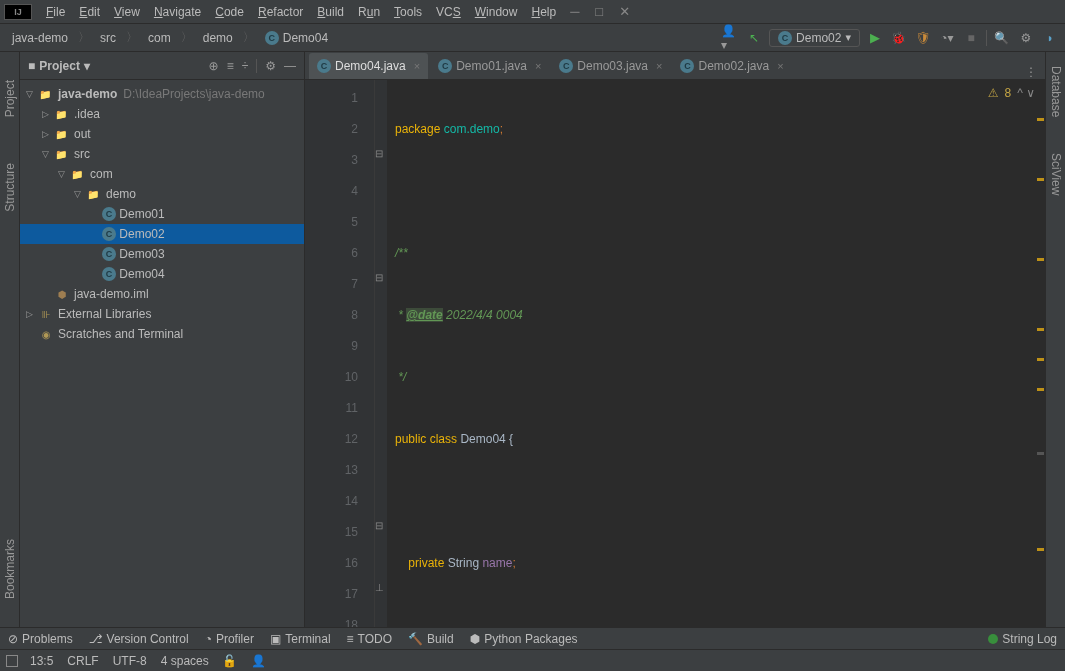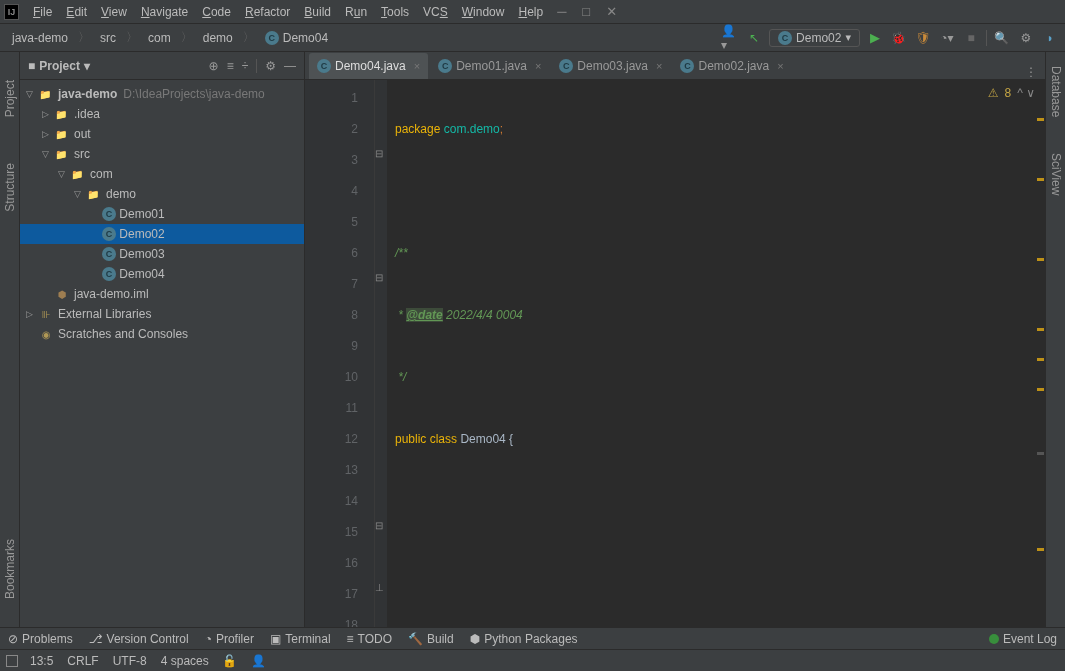--- a/index.html
+++ b/index.html
@@ -1,18 +1,18 @@
 <!DOCTYPE html>
 <html><head>
 <meta charset="utf-8">
 <style>
 *{margin:0;padding:0;box-sizing:border-box;font-family:"Segoe UI",Arial,sans-serif;font-size:12px;user-select:none}
 body{width:1065px;height:671px;background:#3c3f41;color:#bbb;overflow:hidden;display:flex;flex-direction:column}
 .titlebar{height:24px;background:#3c3f41;display:flex;align-items:center;padding:0 4px;border-bottom:1px solid #2b2b2b}
-.logo{width:15px;height:16px;background:#000;border:1px solid #555;margin-right:8px;display:flex;align-items:center;justify-content:center;font-size:9px;font-weight:bold;color:#888}
+.logo{width:28px;height:16px;background:#000;border:1px solid #555;margin-right:8px;display:flex;align-items:center;justify-content:center;font-size:9px;font-weight:bold;color:#888}
 .menubar{display:flex;gap:2px}
 .menu-item{padding:2px 6px;color:#bbb;cursor:pointer}
 .menu-item u{text-decoration:underline}
 .title-text{flex:1;text-align:center;color:#8a8a8a;font-size:12px}
 .win-ctrl{display:flex;gap:16px;padding:0 8px;color:#888}
 .win-ctrl span{cursor:pointer;font-size:13px}
 .navbar{height:28px;background:#3c3f41;display:flex;align-items:center;padding:0 6px;border-bottom:1px solid #2b2b2b}
 .breadcrumb{display:flex;align-items:center;gap:4px;flex:1}
 .crumb{padding:2px 6px;color:#bbb;cursor:pointer}
 .crumb-sep{color:#666}
@@ -203,21 +203,21 @@
           <span class="tree-text">java-demo.iml</span>
         </div>
       <div class="tree-row">
           <span class="tree-arrow">▷</span>
           <span class="tree-icon" style="color:#b09855">⊪</span>
           <span class="tree-text">External Libraries</span>
         </div>
       <div class="tree-row">
           <span class="tree-arrow"></span>
           <span class="tree-icon" style="color:#b09855">◉</span>
-          <span class="tree-text">Scratches and Consoles</span>
+          <span class="tree-text">Scratches and Terminal</span>
         </div>
     </div>
   </div>
 
   <div class="editor-area">
     <div class="tabs">
       <div class="tab active">
           <span class="class-icon">C</span>
           <span>Demo04.java</span>
           <span class="close">×</span>
@@ -267,20 +267,21 @@
         <span class="fold-mark" style="top:502px">⊥</span>
       </div>
       <div class="code">
 <div class="code-line"><span class="kw">package</span><span class="pkg"> com.demo</span><span class="semi">;</span></div>
 <div class="code-line"></div>
 <div class="code-line"><span class="doc">/**</span></div>
 <div class="code-line"><span class="doc"> * </span><span class="doc-tag">@date</span><span class="doc"> 2022/4/4 0004</span></div>
 <div class="code-line"><span class="doc"> */</span></div>
 <div class="code-line"><span class="kw">public</span> <span class="kw">class</span> <span class="type">Demo04</span><span class="brace"> {</span></div>
 <div class="code-line"></div>
+<div class="code-line">    <span class="kw">private</span> <span class="type">String</span> <span class="ident">name</span><span class="semi">;</span></div>
 
 
 
 
 
 
 
 
 
       </div>
@@ -308,21 +309,21 @@
   <span class="bb-item">⊘ <span>Problems</span></span>
   <span class="bb-item">⎇ <span>Version Control</span></span>
   <span class="bb-item">◔ <span>Profiler</span></span>
   <span class="bb-item">▣ <span>Terminal</span></span>
   <span class="bb-item">≡ <span>TODO</span></span>
   <span class="bb-item">🔨 <span>Build</span></span>
   <span class="bb-item">⬢ <span>Python Packages</span></span>
   <span class="bb-spacer"></span>
   <span class="bb-item event-log">
       <span class="event-dot"></span> 
-      <span>Event Log</span>
+      <span>String Log</span>
     </span>
 </div>
 
 <div class="status-bar">
   <span class="sq-icon"></span>
   <div class="status-right">
     <span>13:5</span>
     <span>CRLF</span>
     <span>UTF-8</span>
     <span>4 spaces</span>

